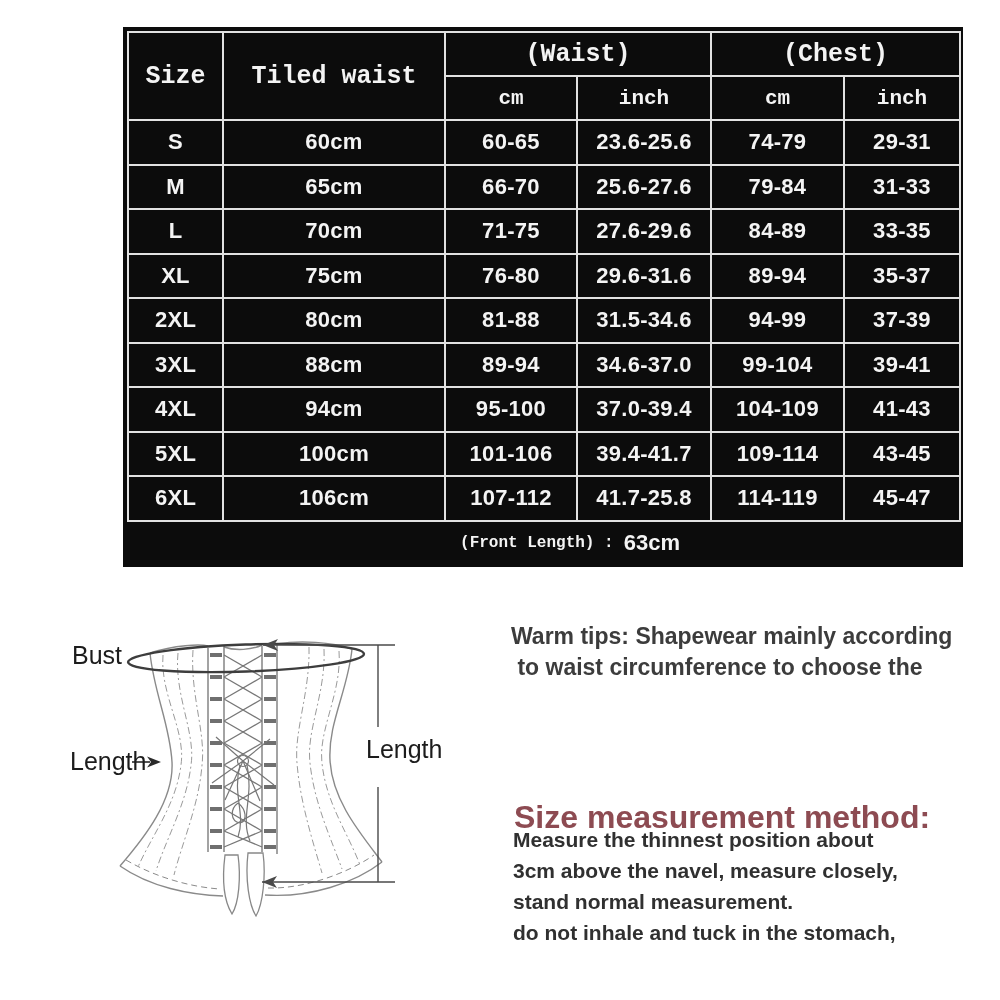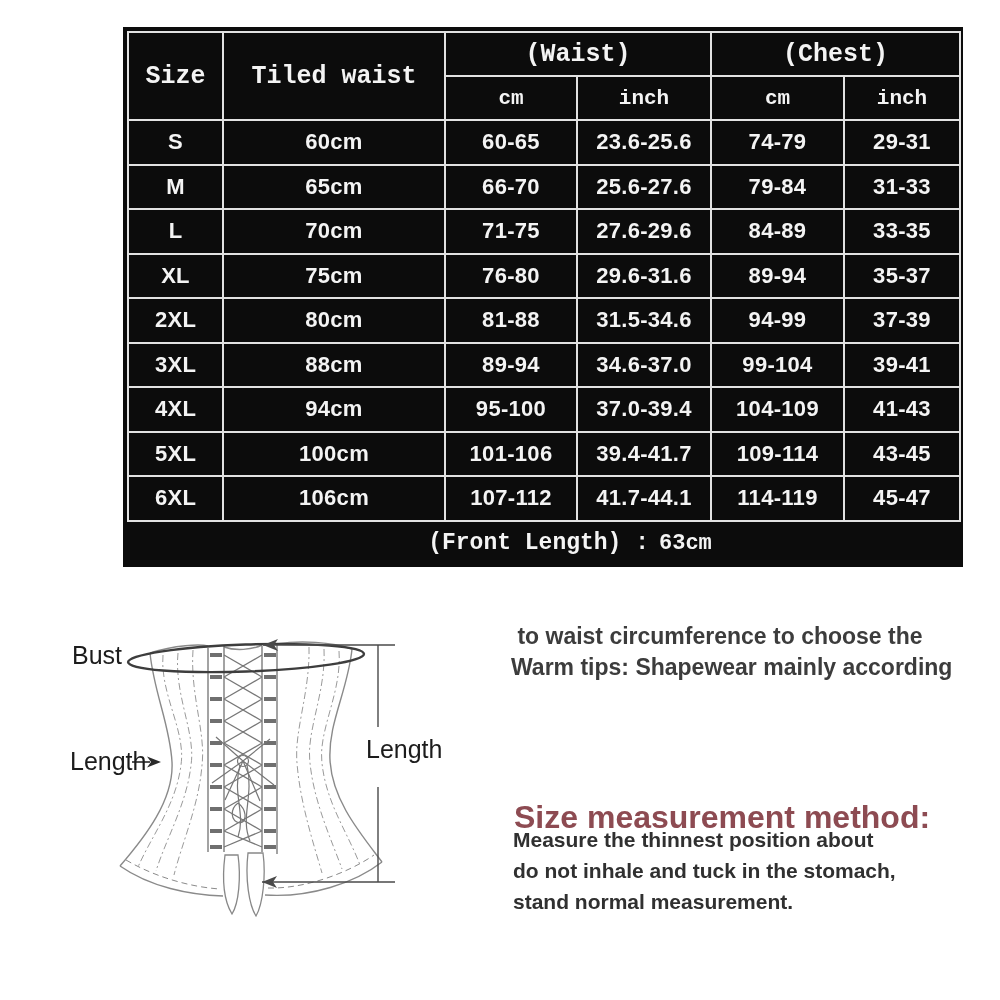--- a/index.html
+++ b/index.html
@@ -27,22 +27,22 @@
   .mono{font-family:"Liberation Mono","DejaVu Sans Mono",monospace;font-weight:700;}
   .size-table th{font-weight:700;}
   .th-span{font-size:25px;}
   .th-group{height:42px;font-size:25px;}
   .th-sub{height:42px;font-size:21px;}
   .size-table tbody td{height:42.5px;font-size:22px;font-weight:700;letter-spacing:0.3px;}
   .tfoot-bar{
     height:43px;display:flex;align-items:center;justify-content:center;
     color:var(--table-text,#f4f4f4);padding-left:54px;box-sizing:border-box;
   }
-  .tfoot-bar .lbl{font-size:23px;}
-  .tfoot-bar .val{font-size:22px;font-weight:700;margin-left:10px;font-family:Liberation Mono, monospace;}
+  .tfoot-bar .lbl{font-size:16px;}
+  .tfoot-bar .val{font-size:22px;font-weight:700;margin-left:10px;font-family:Liberation Sans, sans-serif;}
   
   .diagram-svg{position:absolute;left:60px;top:615px;}
   .diag-label{
     position:absolute;
     font-family:Liberation Sans, sans-serif;
     font-size:25px;color:var(--label-text,#1c1c1c);
     white-space:nowrap;
   }
   .bust-label{left:72px;top:641px;}
   .waist-label{left:70px;top:747px;}
@@ -157,21 +157,21 @@
         <td>100cm</td>
         <td>101-106</td>
         <td>39.4-41.7</td>
         <td>109-114</td>
         <td>43-45</td>
       </tr>
       <tr>
         <td>6XL</td>
         <td>106cm</td>
         <td>107-112</td>
-        <td>41.7-44.1</td>
+        <td>41.7-25.8</td>
         <td>114-119</td>
         <td>45-47</td>
       </tr>
     </tbody>
   </table>
   <div class="tfoot-bar">
     <span class="mono lbl">(Front Length) :</span>
     <span class="val">63cm</span>
   </div>
 </div>
@@ -238,23 +238,24 @@
     <path d="M72,147 H90" stroke="#2a2a2a" stroke-width="1.6" fill="none"></path>
     <path d="M101,147 l-14,-5.5 4,5.5 -4,5.5 z" fill="#2a2a2a"></path>
   </g>
 </svg>
 
 <div class="diag-label bust-label">Bust</div>
 <div class="diag-label waist-label">Length</div>
 <div class="diag-label length-label">Length</div>
 
 <div class="warm-tips">
+  <div>Warm tips: Shapewear mainly according</div>
   <div> to waist circumference to choose the</div>
-  <div>Warm tips: Shapewear mainly according</div>
 </div>
 
 <div class="method-heading">Size measurement method:</div>
 
 <div class="method-text">
   <div>Measure the thinnest position about</div>
+  <div>3cm above the navel, measure closely,</div>
+  <div>stand normal measurement.</div>
   <div>do not inhale and tuck in the stomach,</div>
-  <div>stand normal measurement.</div>
 </div>
 
 </body></html>

